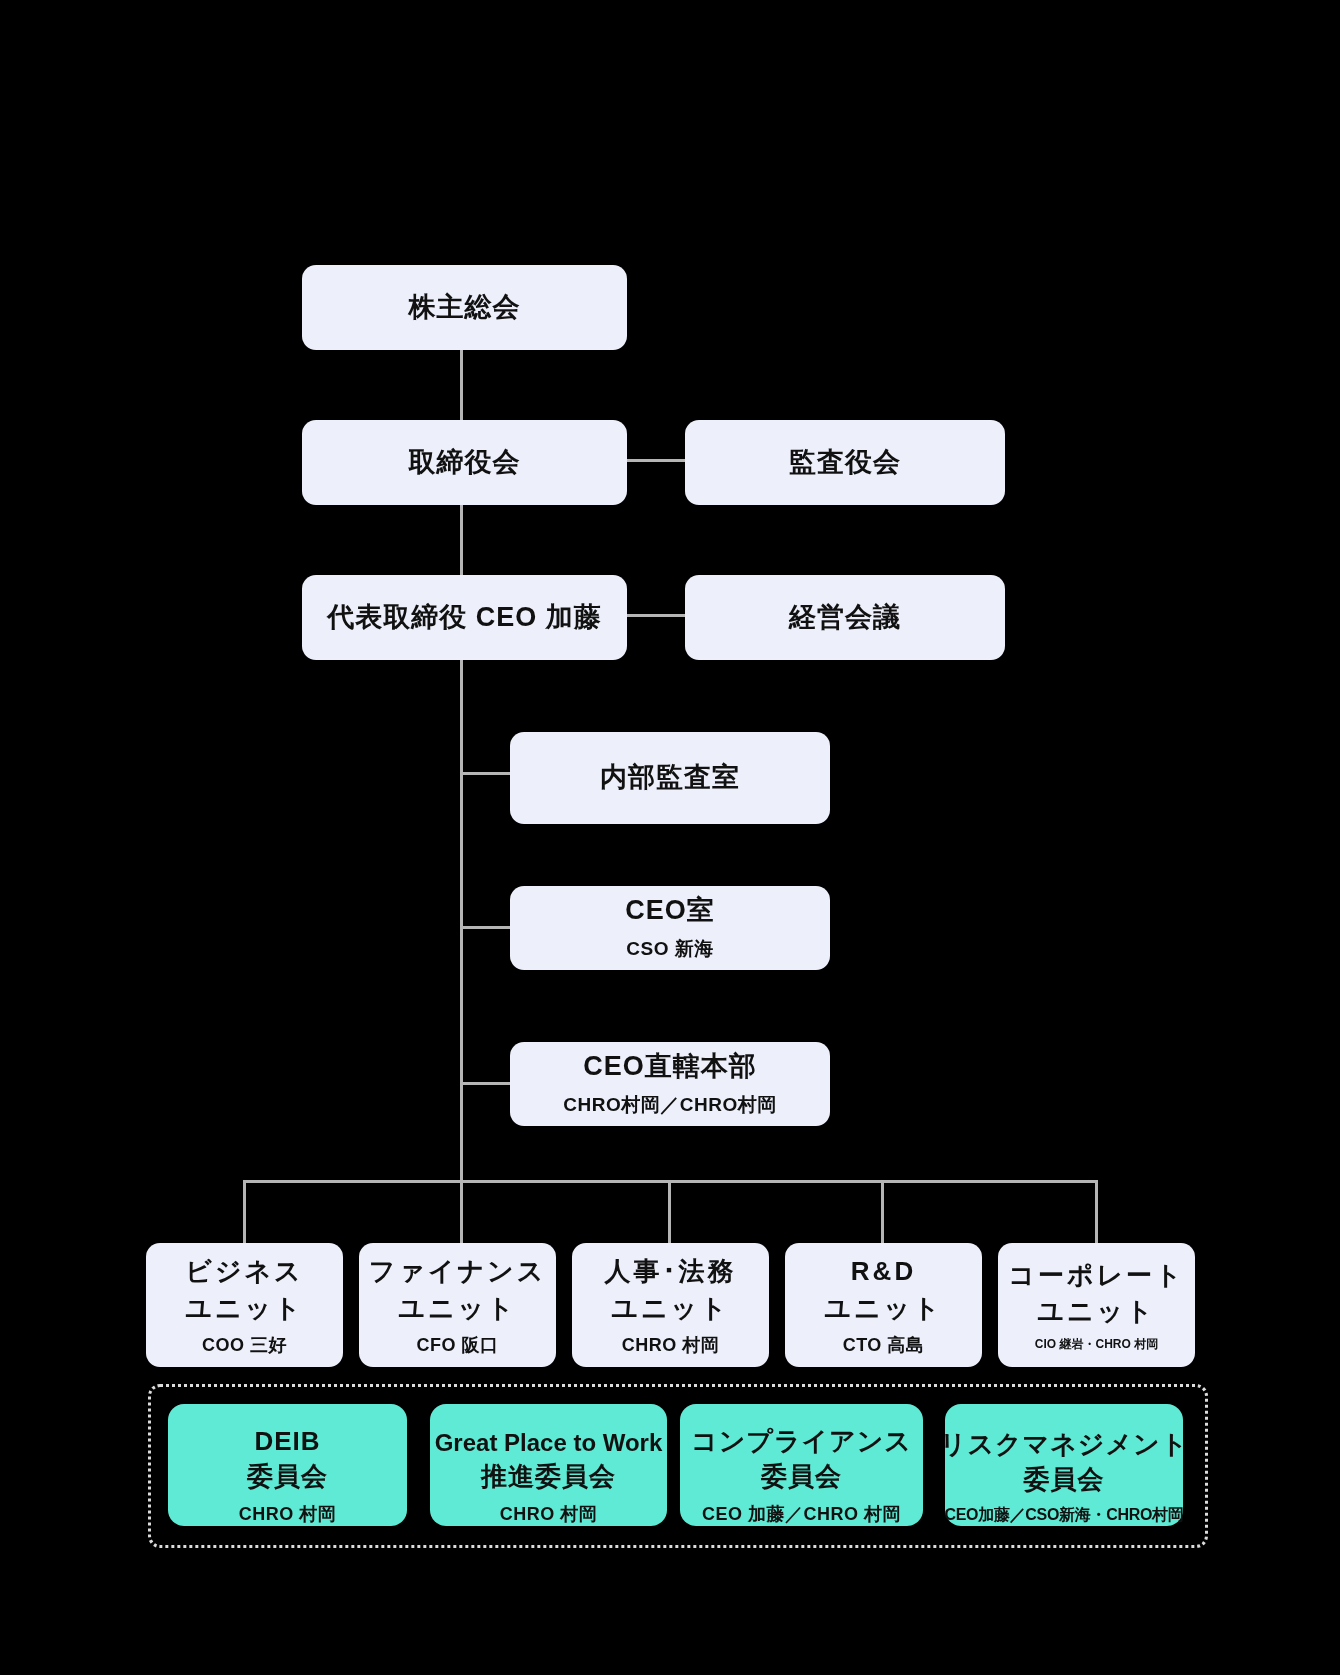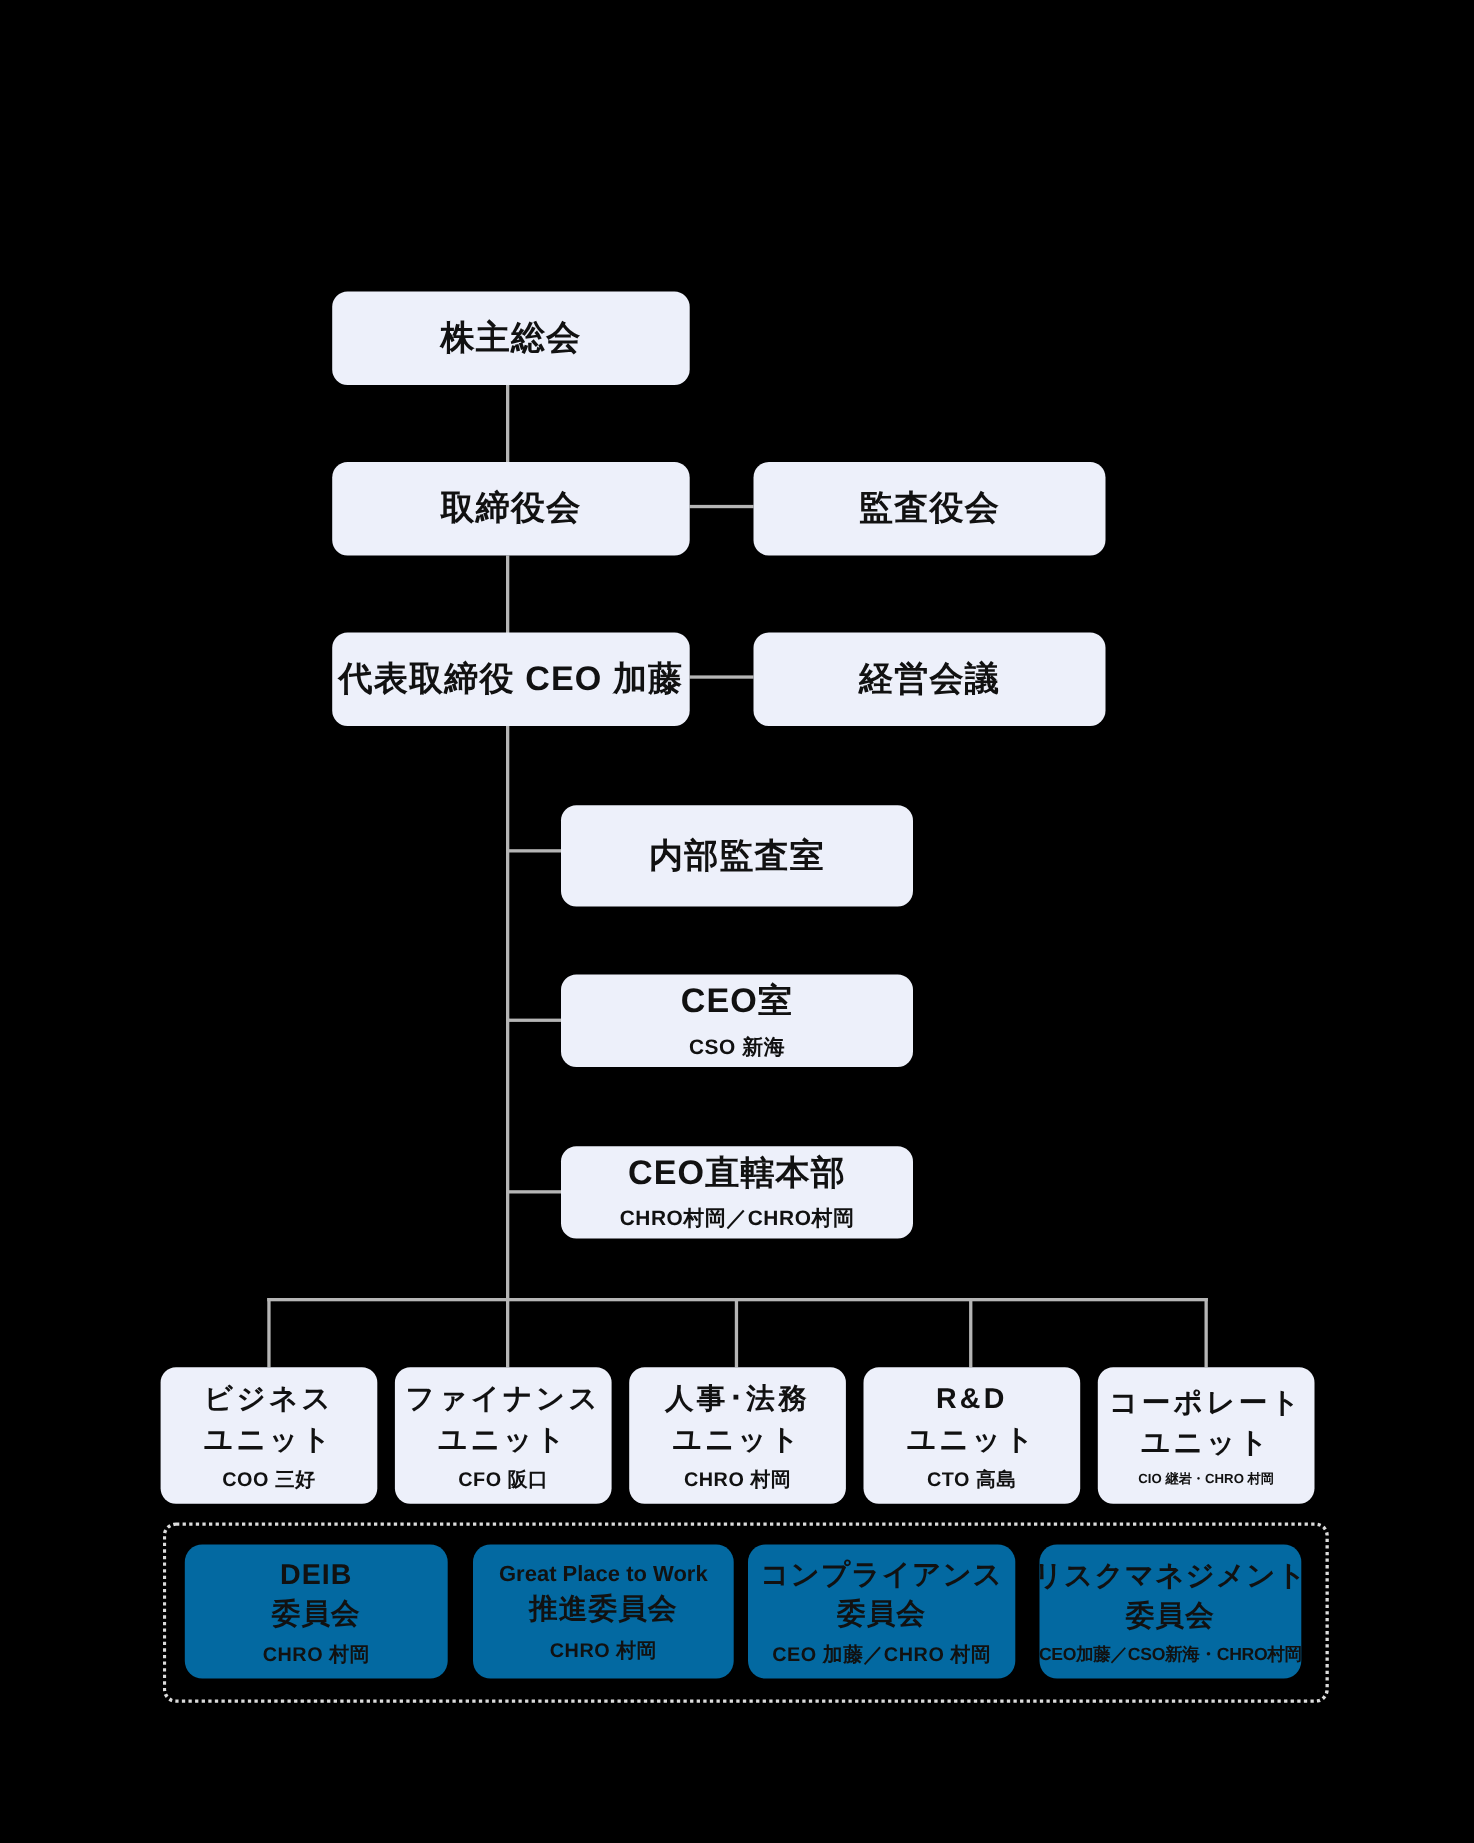--- a/index.html
+++ b/index.html
@@ -5,29 +5,29 @@
   html,body{margin:0;padding:0;background:#000;}
   .canvas{
     position:relative;width:1340px;height:1675px;background:#000;overflow:hidden;
     font-family:"Liberation Sans","DejaVu Sans",sans-serif;color:#111;
   }
   .node{
     position:absolute;background:#edf0fa;border-radius:14px;
     display:flex;flex-direction:column;align-items:center;justify-content:center;
     text-align:center;font-weight:bold;
   }
-  .node .title{font-size:31px;letter-spacing:1px;white-space:nowrap;line-height:1.25;}
+  .node .title{font-size:27px;letter-spacing:1px;white-space:nowrap;line-height:1.25;}
   .node .title2{font-size:29px;letter-spacing:1px;white-space:nowrap;line-height:1.25;}
   .node .sub{font-size:19px;margin-top:9px;white-space:nowrap;letter-spacing:0.5px;}
   .unit .title,.unit .title2{font-size:26px;letter-spacing:3px;line-height:1.4;}
   .unit .sub{font-size:18px;margin-top:7px;}
   .unit .sub.tight{font-size:12px;letter-spacing:0;}
-  .committee{background:#0369a1;border-radius:16px;}
+  .committee{background:#5eead4;border-radius:16px;justify-content:flex-end;}
   .committee .title,.committee .title2{font-size:26px;letter-spacing:1px;line-height:1.35;}
-  .committee .title.en{font-size:20px;letter-spacing:0;}
+  .committee .title.en{font-size:24px;letter-spacing:0;}
   .committee .sub{font-size:18px;margin-top:8px;}
   .committee .sub.tight{font-size:16px;letter-spacing:-0.3px;}
   .line{position:absolute;background:#b5b5b5;}
   .dotted-frame{
     position:absolute;border:3px dotted #dcdcdc;border-radius:12px;background:transparent;
   }
 </style>
 </head>
 <body>
 

